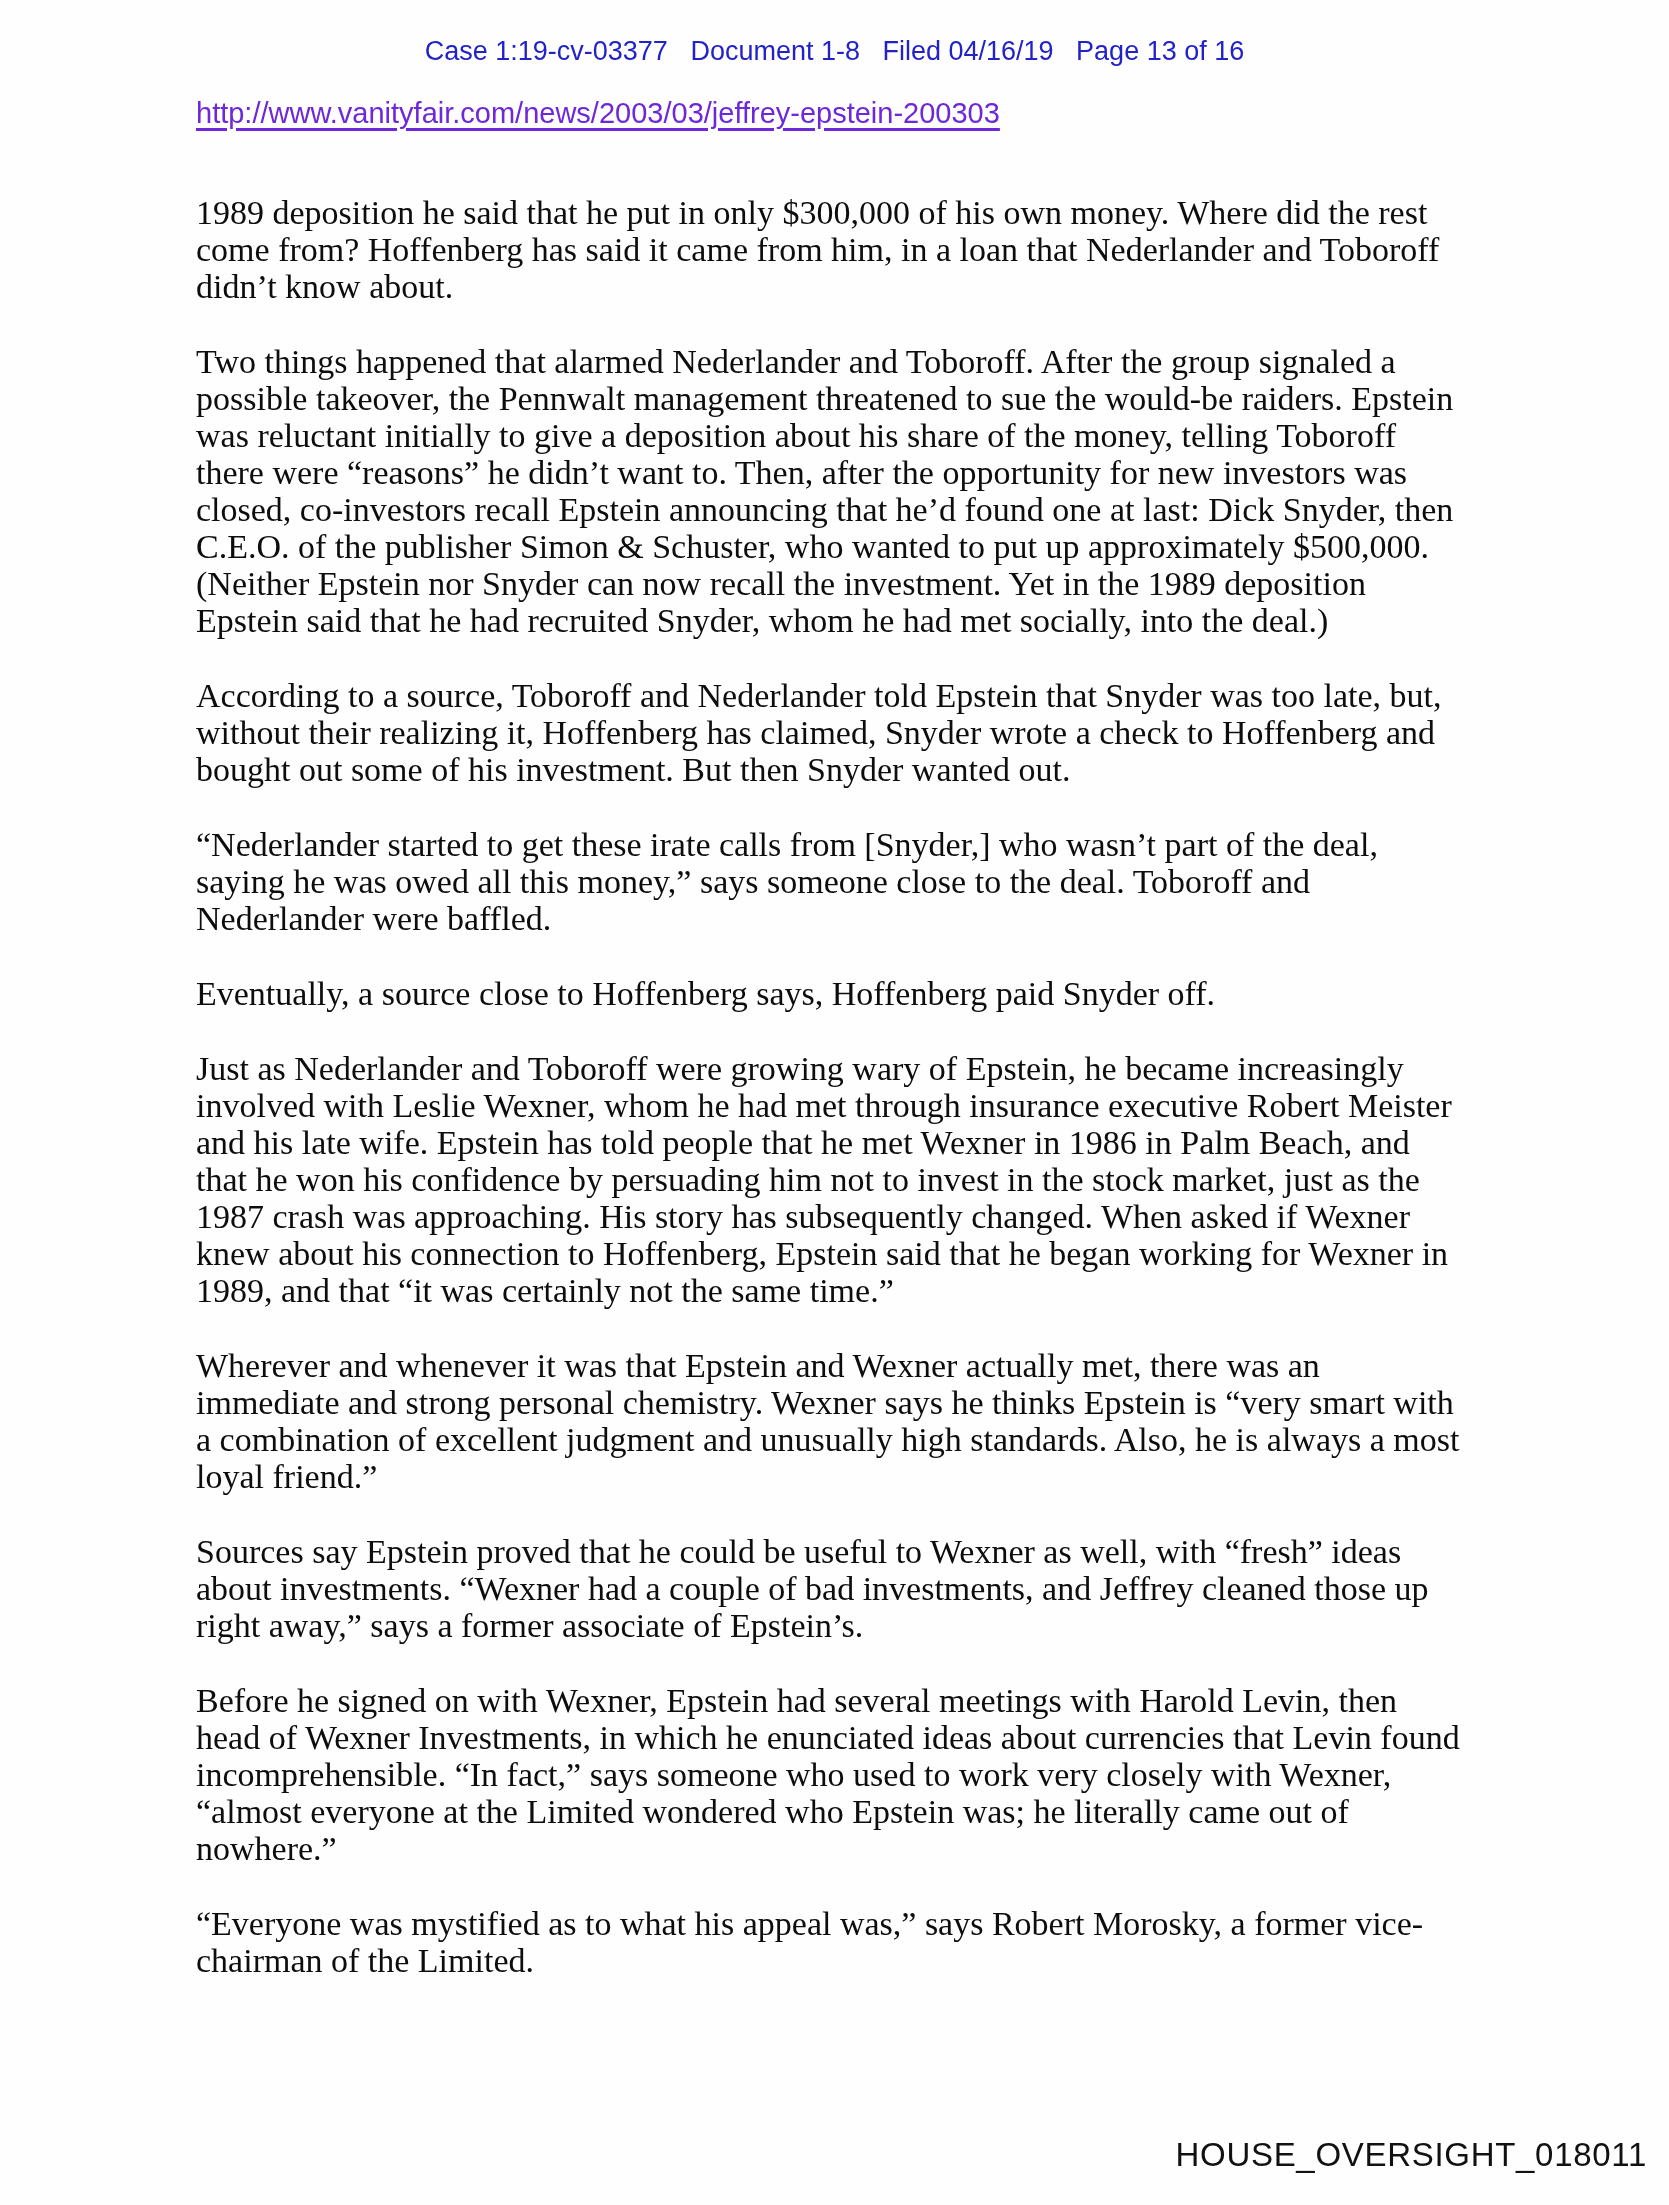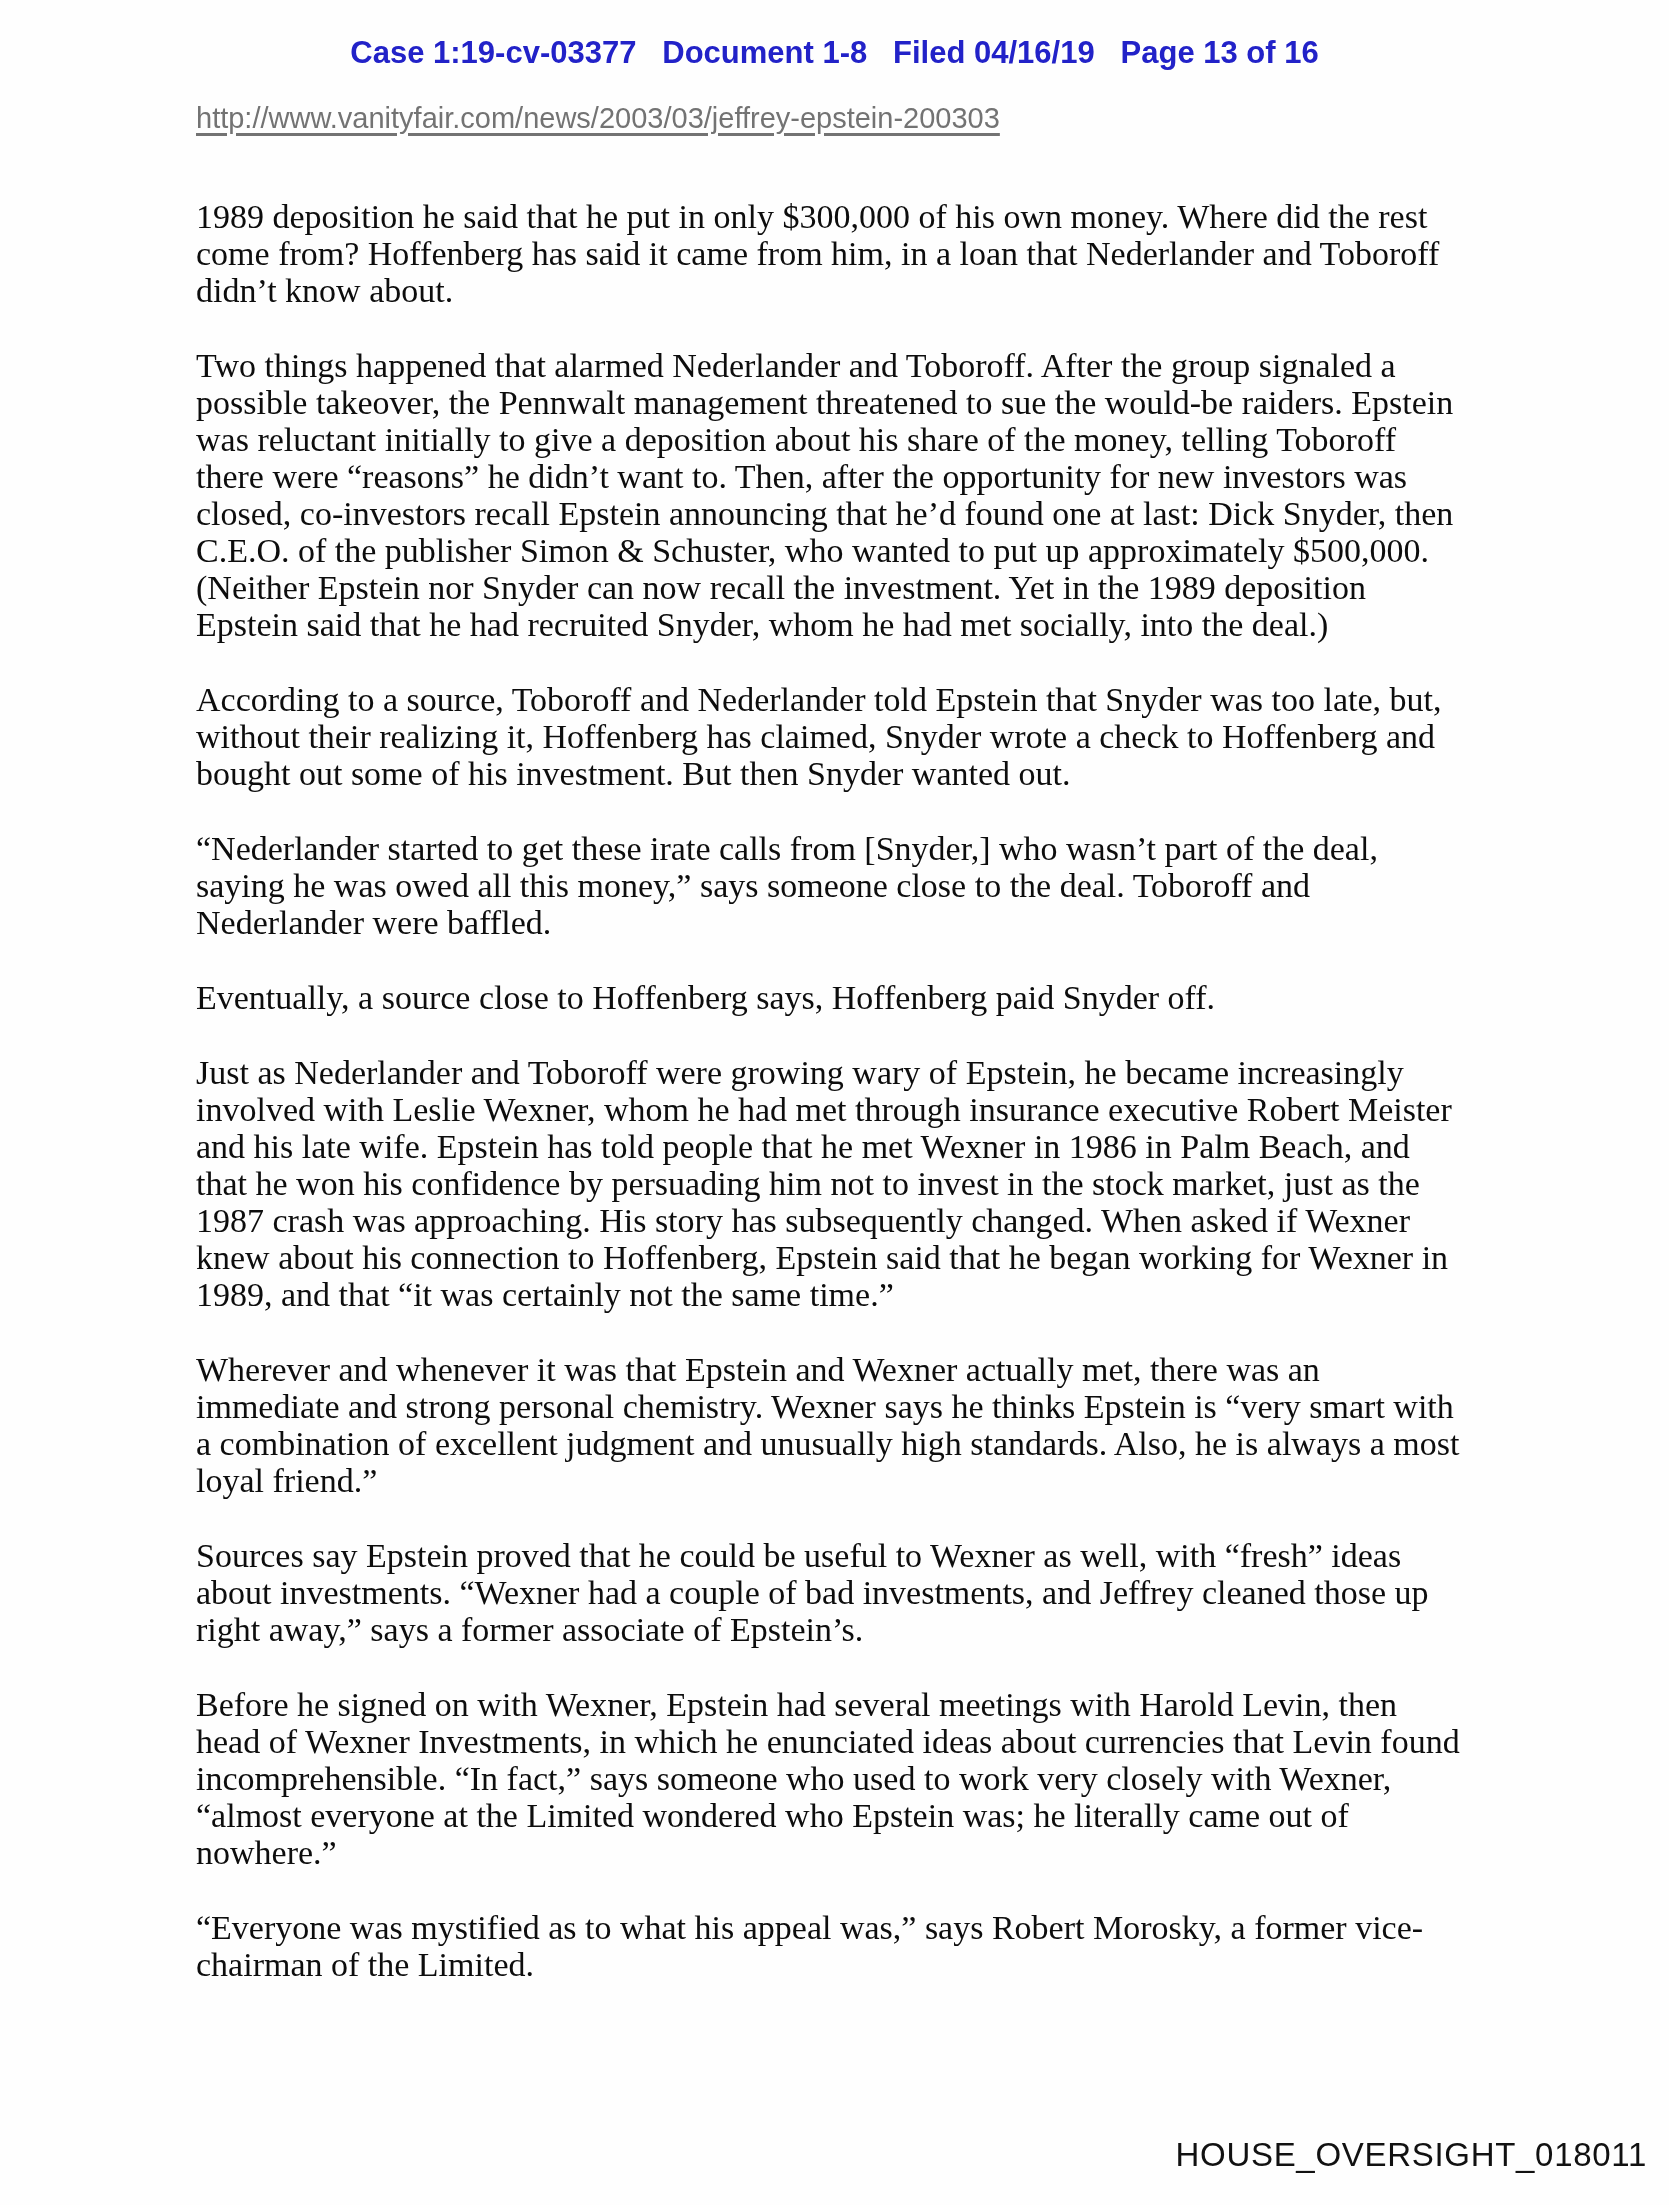--- a/index.html
+++ b/index.html
@@ -10,33 +10,32 @@
     height: 2205px;
     margin: 0 auto;
     background: #fefefe;
     overflow: hidden;
     color: #0d0d0d;
   }
   .case-caption {
     margin-top: 37px;
     text-align: center;
     font-family: "Liberation Sans", sans-serif;
-    font-size: 31px;
+    font-size: 27px;
     line-height: 1.05;
     white-space: pre;
     color: #2222c8;
-    font-weight: bold;
   }
   .source-url {
     display: inline-block;
     margin: 33px 0 0 196px;
     font-family: "Liberation Sans", sans-serif;
     font-size: 29px;
     line-height: 1.1;
-    color: #737373;
+    color: #6d28d9;
     text-decoration: underline;
     text-underline-offset: 4.6px;
     text-decoration-thickness: 2.6px;
     cursor: pointer;
   }
   .article {
     margin: 64px 0 0 196px;
     width: 1273px;
     font-family: "Liberation Serif", serif;
     font-size: 34px;

